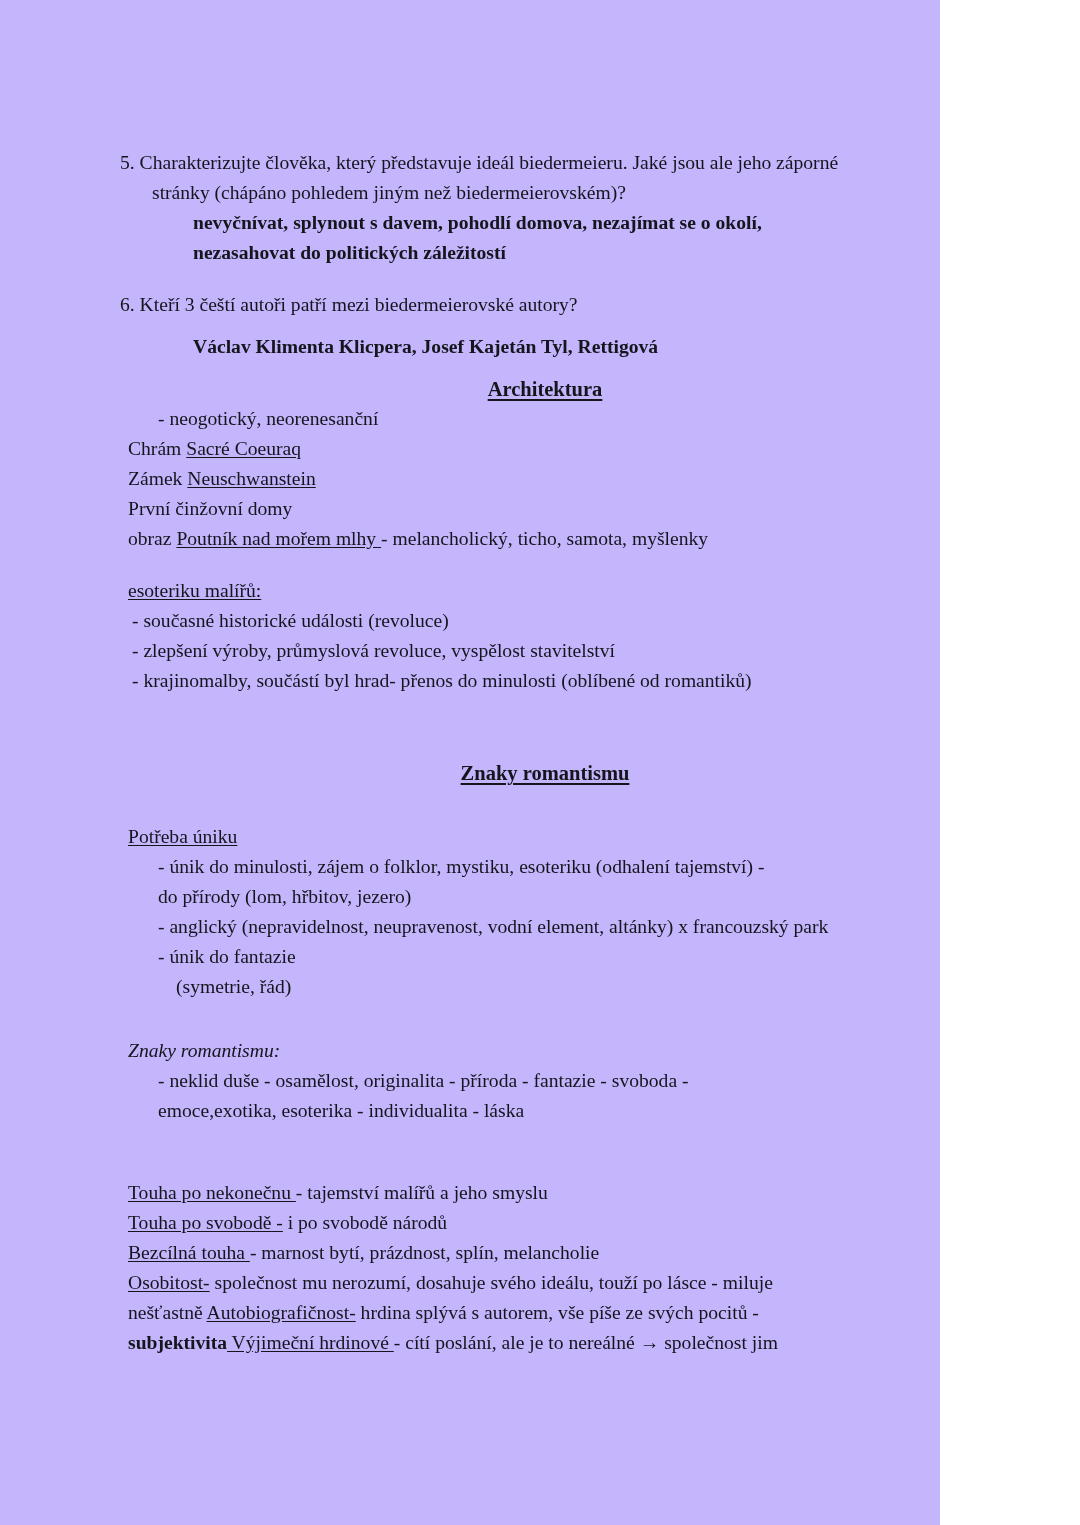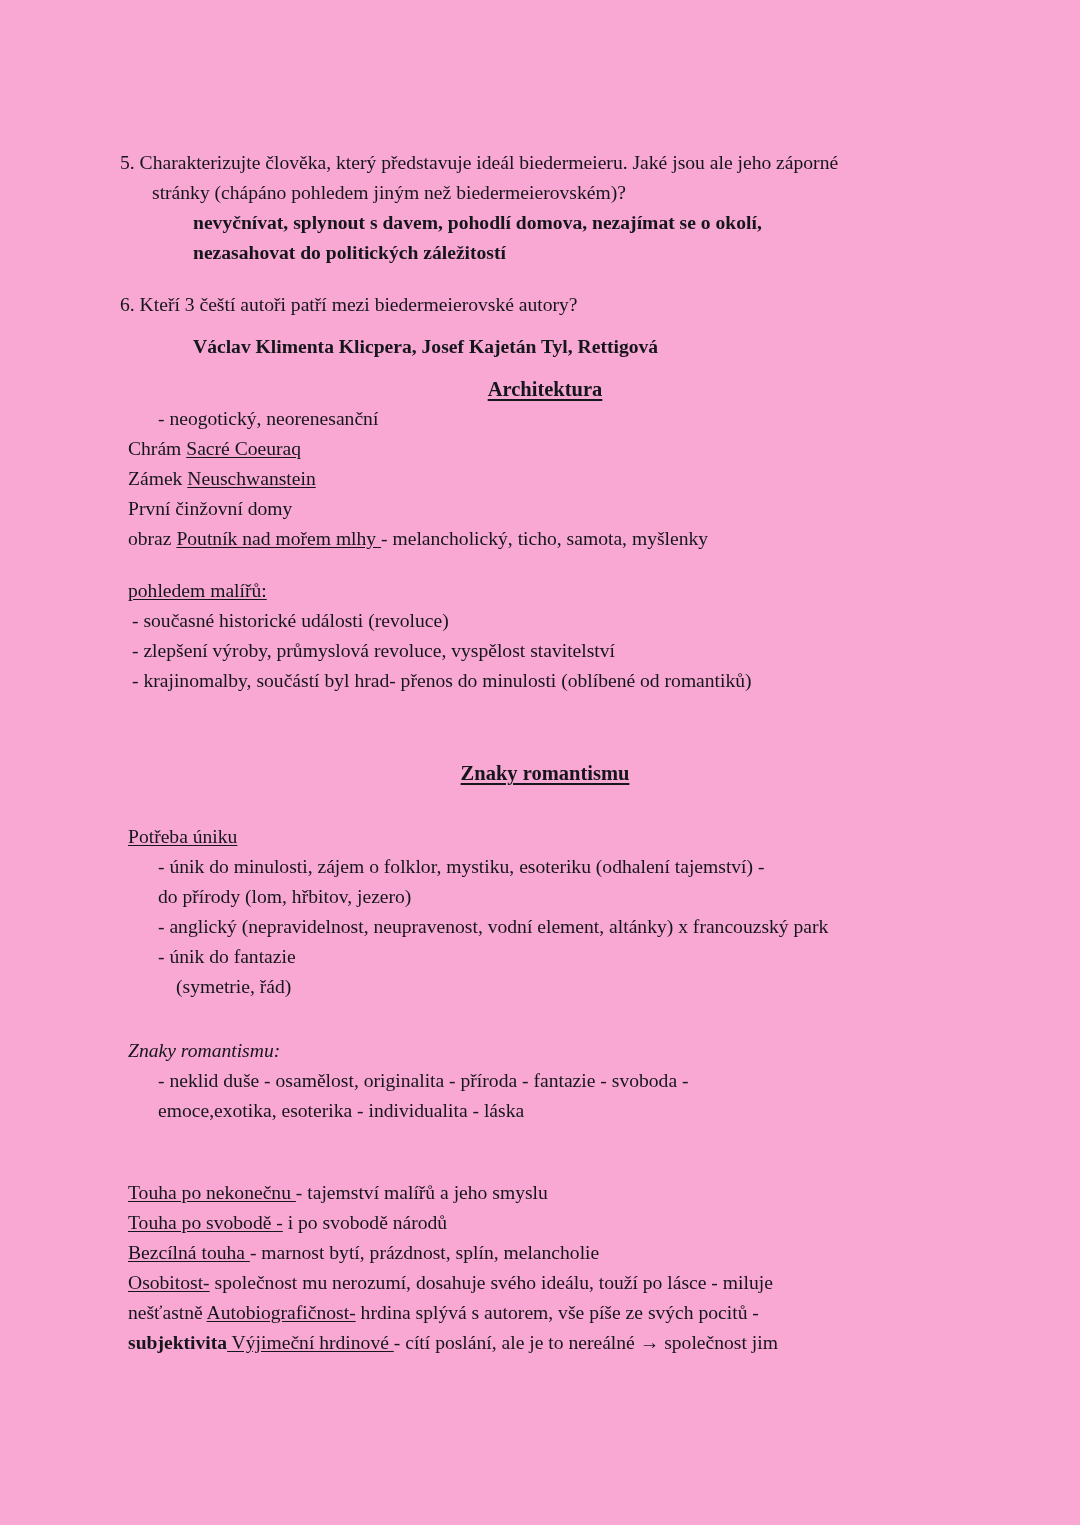--- a/index.html
+++ b/index.html
@@ -11,23 +11,23 @@
     width: 1080px;
     height: 1525px;
     position: relative;
     font-family: "Liberation Serif", "DejaVu Serif", serif;
     color: #14161c;
     overflow: hidden;
   }
   .page {
     position: absolute;
     left: 0; top: 0;
-    width: 1080px;
+    width: 940px;
     height: 1525px;
-    background: #f9a8d4;
+    background: #c4b5fd;
   }
   .content {
     position: absolute;
     left: 118px;
     top: 148px;
     width: 844px;
     font-size: 19.6px;
     line-height: 30px;
   }
 
@@ -76,21 +76,21 @@
 
     <div class="ln i-base bu heading">Architektura</div>
     <div class="ln i-dash2">- neogotický, neorenesanční</div>
     <div class="ln i-base"><span>Chrám </span><span class="u">Sacré Coeuraq</span></div>
     <div class="ln i-base"><span>Zámek </span><span class="u">Neuschwanstein</span></div>
     <div class="ln i-base">První činžovní domy</div>
     <div class="ln i-base"><span>obraz </span><span class="u">Poutník nad mořem mlhy </span><span>- melancholický, ticho, samota, myšlenky</span></div>
 
     <div class="gap-md"></div>
 
-    <div class="ln i-base u">pohledem malířů:</div>
+    <div class="ln i-base u">esoteriku malířů:</div>
     <div class="ln i-dash1">- současné historické události (revoluce)</div>
     <div class="ln i-dash1">- zlepšení výroby, průmyslová revoluce, vyspělost stavitelství</div>
     <div class="ln i-dash1">- krajinomalby, součástí byl hrad- přenos do minulosti (oblíbené od romantiků)</div>
 
     <div class="gap-xxl"></div>
 
     <div class="ln i-base bu heading">Znaky romantismu</div>
 
     <div class="gap-lg"></div>
 

